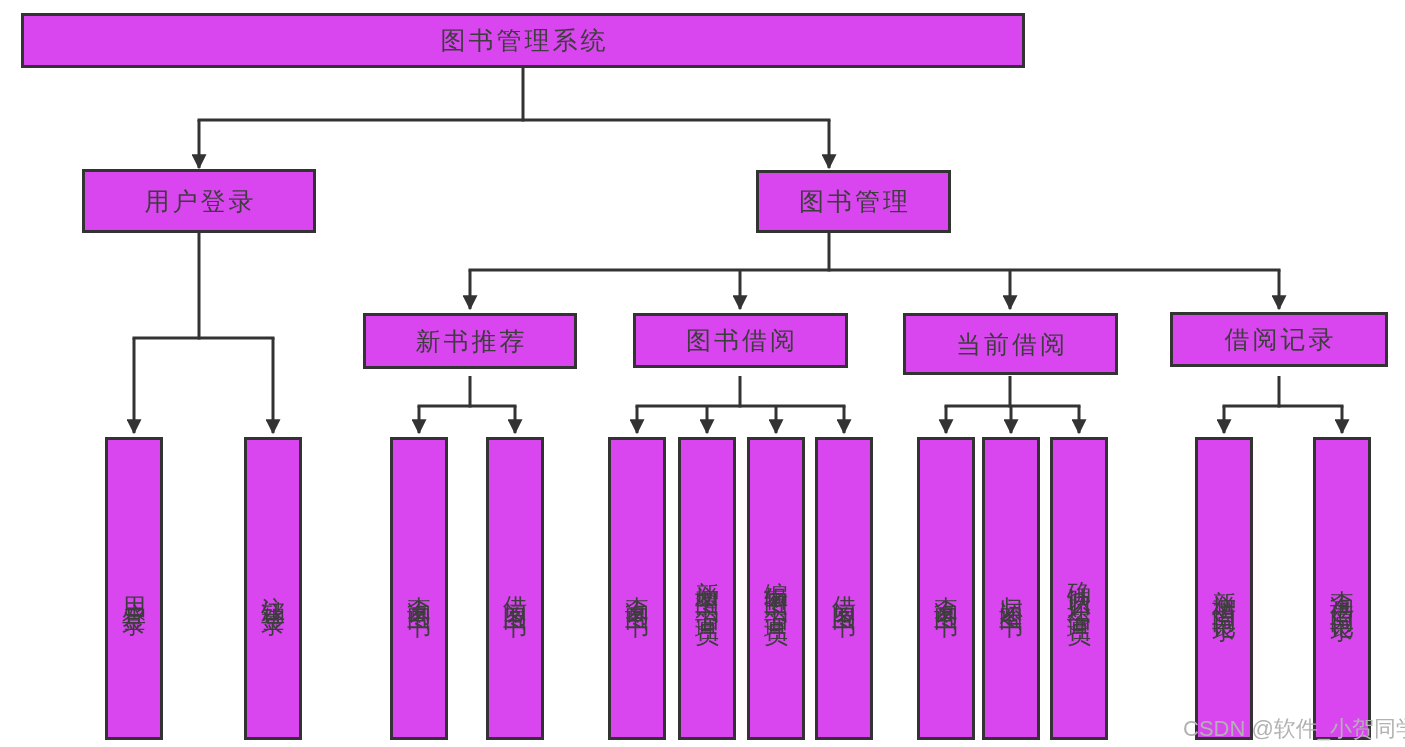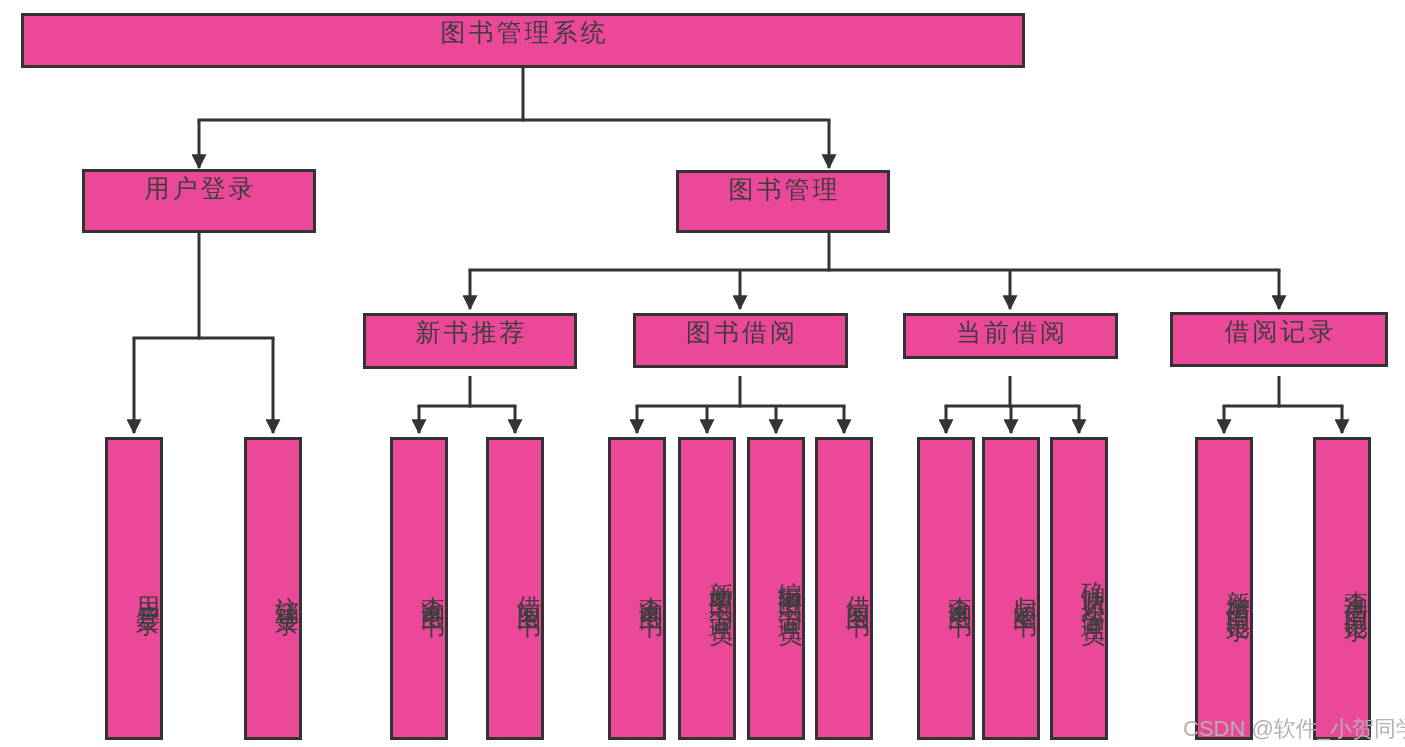--- a/index.html
+++ b/index.html
@@ -17,24 +17,25 @@
     width:1405px;
     height:747px;
     background:var(--bg,#fff);
     overflow:hidden;
   }
   .wires{position:absolute;left:0;top:0;width:1405px;height:747px;}
   .cl{stroke:var(--connector,#333);stroke-width:3;fill:none;}
   .arrowhead{fill:var(--connector,#333);}
   .box{
     position:absolute;
-    background:#ec4899;
+    background:#d946ef;
     border:3px solid var(--border,#333);
     color:var(--text,#3d3d3d);
     display:flex;
+    align-items:center;
     justify-content:center;
     z-index:2;
   }
   .hbox{
     font-size:25px;
     letter-spacing:3px;
     text-indent:3px;
     white-space:nowrap;
   }
   .vbox{
@@ -106,31 +107,31 @@
     <line class="cl" x1="1342" y1="406" x2="1342" y2="433" marker-end="url(#arw)"></line>
   </svg>
 
   <div class="box hbox" style="left:21px;top:13px;width:1004px;height:55px">
     <span>图书管理系统</span>
   </div>
 
   <div class="box hbox" style="left:82px;top:169px;width:234px;height:64px">
     <span>用户登录</span>
   </div>
-  <div class="box hbox" style="left:676px;top:170px;width:214px;height:63px">
+  <div class="box hbox" style="left:756px;top:170px;width:195px;height:63px">
     <span>图书管理</span>
   </div>
 
   <div class="box hbox" style="left:363px;top:313px;width:214px;height:56px">
     <span>新书推荐</span>
   </div>
   <div class="box hbox" style="left:633px;top:313px;width:215px;height:55px">
     <span>图书借阅</span>
   </div>
-  <div class="box hbox" style="left:903px;top:313px;width:215px;height:46px">
+  <div class="box hbox" style="left:903px;top:313px;width:215px;height:62px">
     <span>当前借阅</span>
   </div>
   <div class="box hbox" style="left:1170px;top:312px;width:218px;height:55px">
     <span>借阅记录</span>
   </div>
 
   <div class="box vbox" style="left:105px;top:437px;width:58px;height:303px">
     <span>用户登录</span>
   </div>
   <div class="box vbox" style="left:244px;top:437px;width:58px;height:303px">

